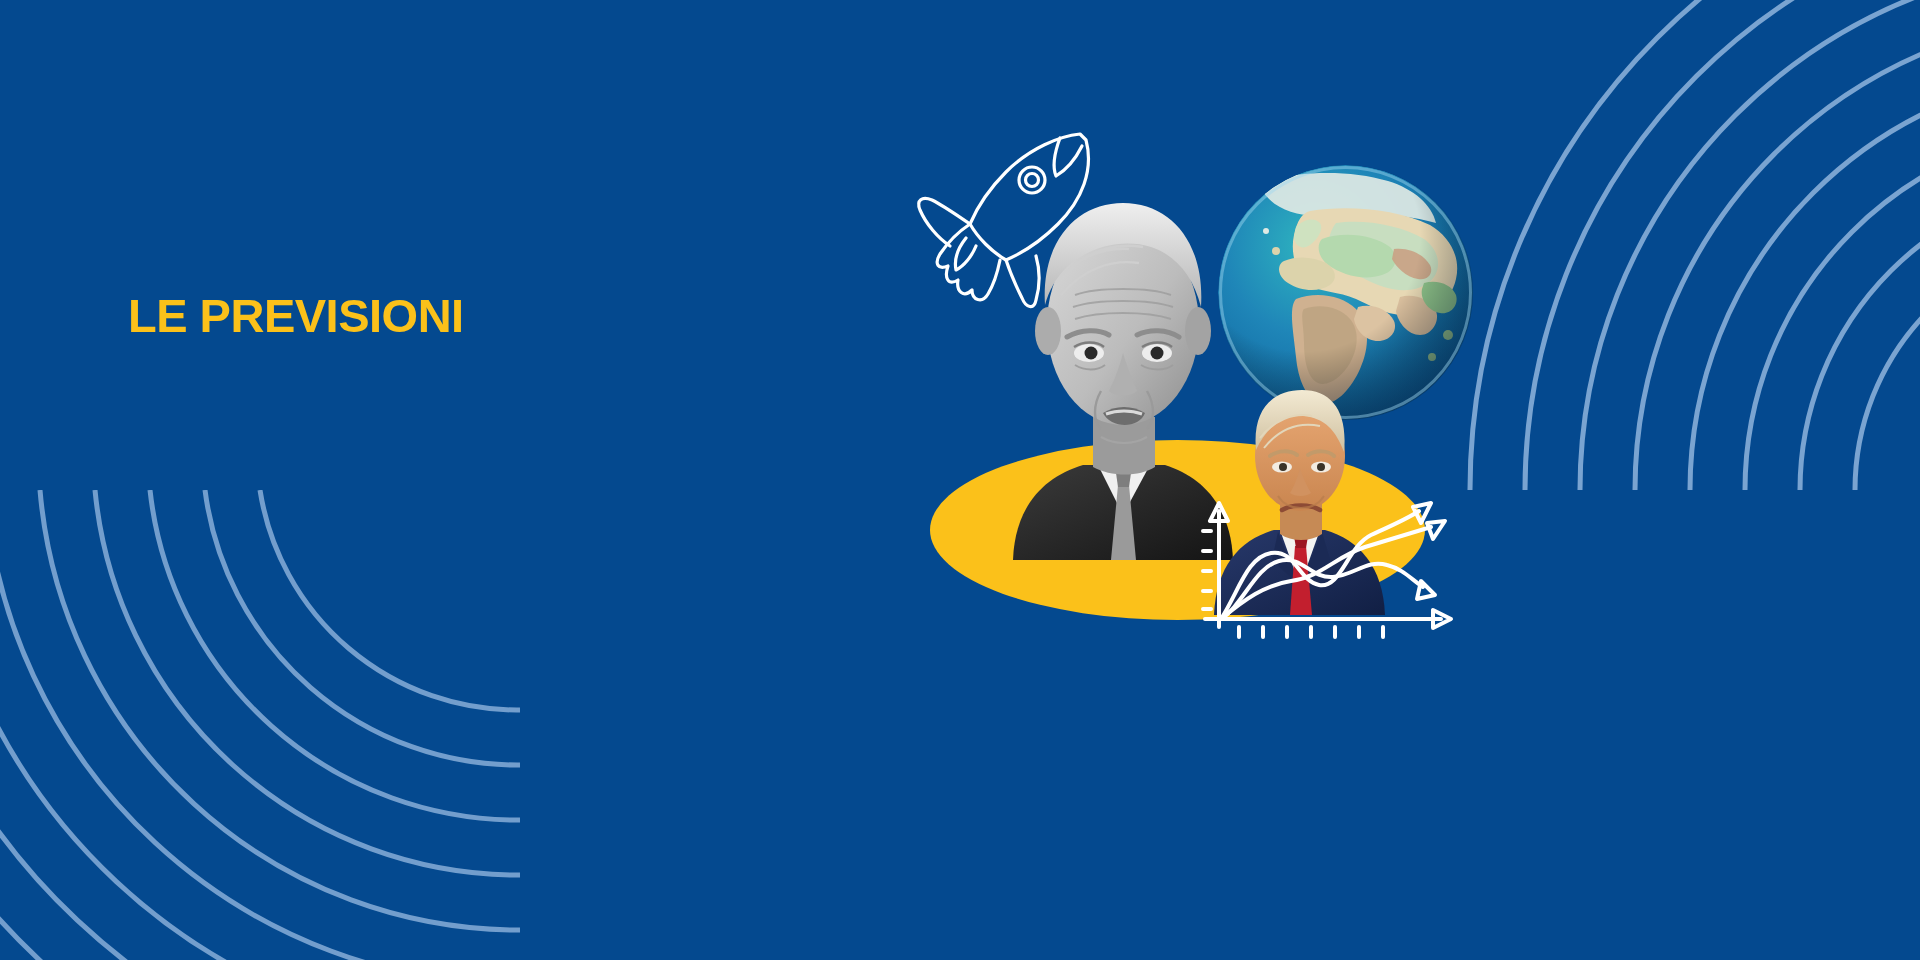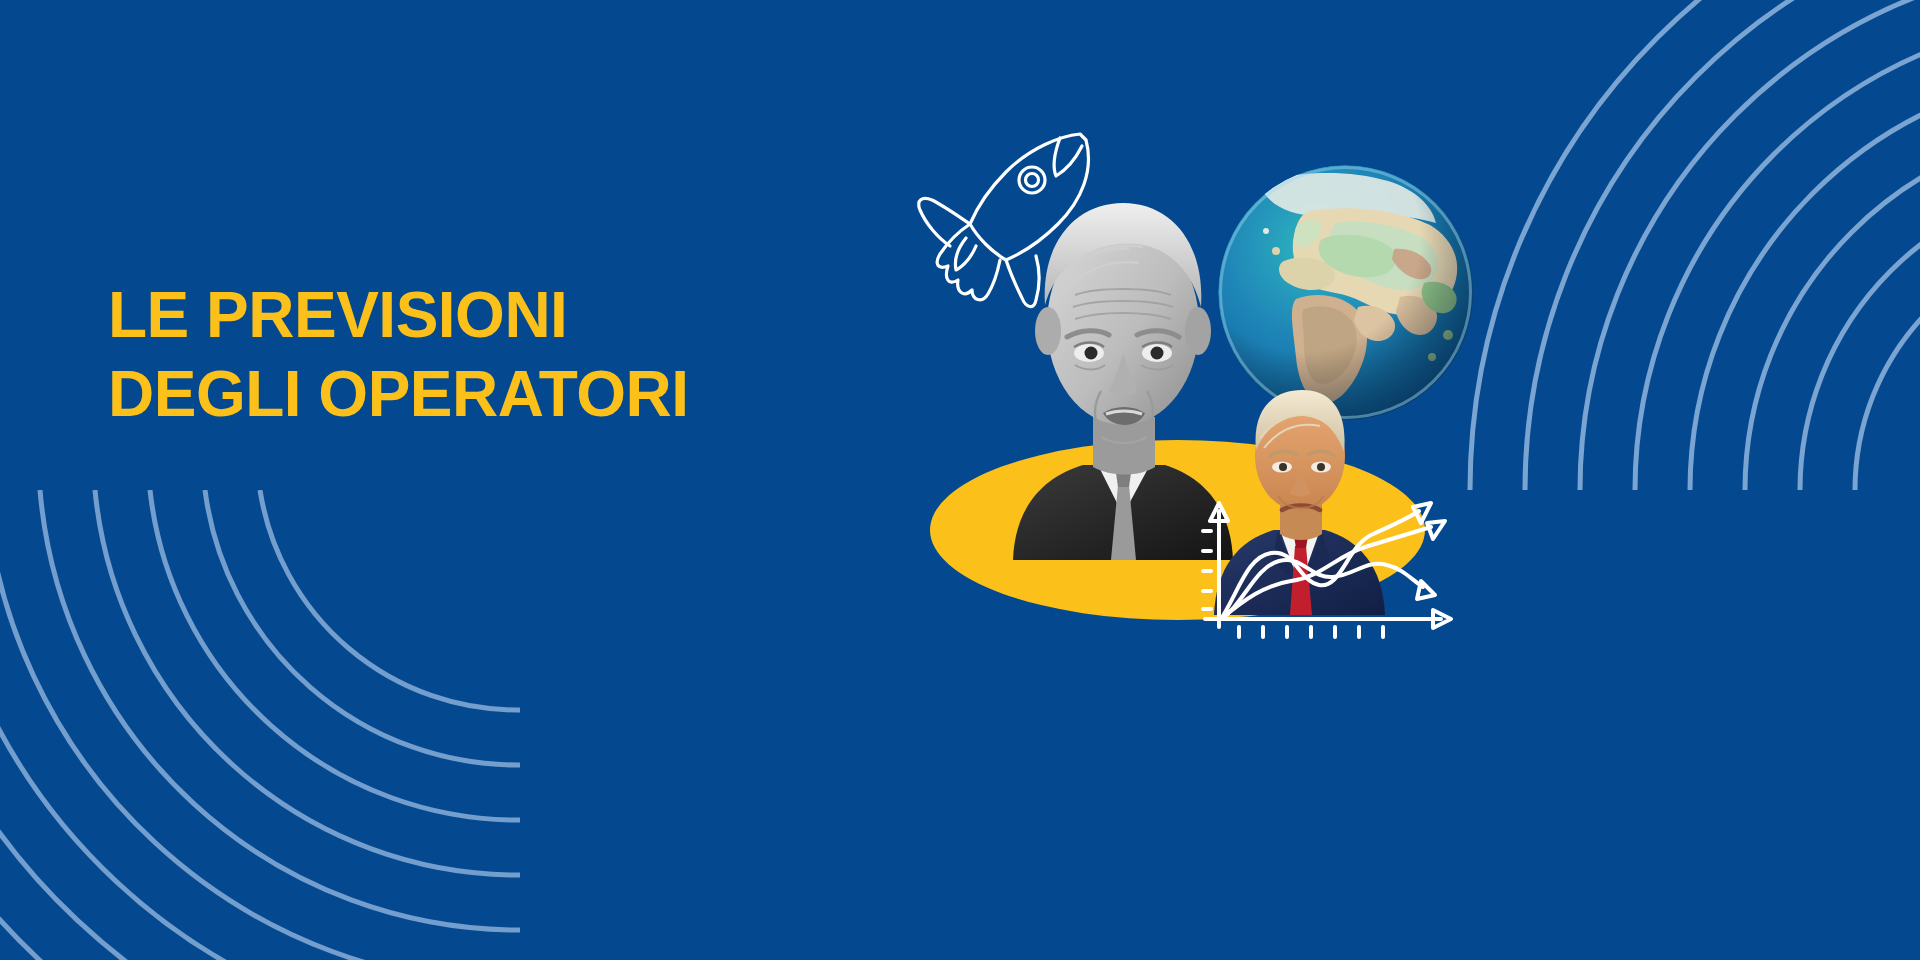--- a/index.html
+++ b/index.html
@@ -33,25 +33,26 @@
     position: absolute;
     left: 108px;
     top: 255px;
     width: 800px;
   }
   #headline .line {
     display: block;
     color: #fbc11a;
     font-family: "Liberation Sans", sans-serif;
     font-weight: 700;
-    font-size: 64px;
+    font-size: 47px;
     line-height: 79px;
     letter-spacing: -0.5px;
     white-space: nowrap;
     text-transform: uppercase;
+    margin-left: 20px;
   }
 
   .yellow-ellipse {
     position: absolute;
     left: 930px;
     top: 440px;
     width: 495px;
     height: 180px;
     background: #fbc11a;
     border-radius: 50%;
@@ -136,21 +137,20 @@
         <path d="M820 385 A 425 425 0 0 1 395 0"></path>
         <path d="M820 330 A 370 370 0 0 1 450 0"></path>
         <path d="M820 275 A 315 315 0 0 1 505 0"></path>
         <path d="M820 220 A 260 260 0 0 1 560 0"></path>
       </g>
     </svg>
   </div>
 
   <h1 id="headline">
     <span class="line">LE PREVISIONI</span>
-    <span class="line">DEGLI OPERATORI</span>
   </h1>
 
   <div id="collage-root">
 
     <div class="yellow-ellipse"></div>
 
     <div class="globe">
       <svg class="globe-inner" viewBox="0 0 255 255" xmlns="http://www.w3.org/2000/svg">
         <defs>
           <radialGradient id="ocean" cx="38%" cy="32%" r="78%">

